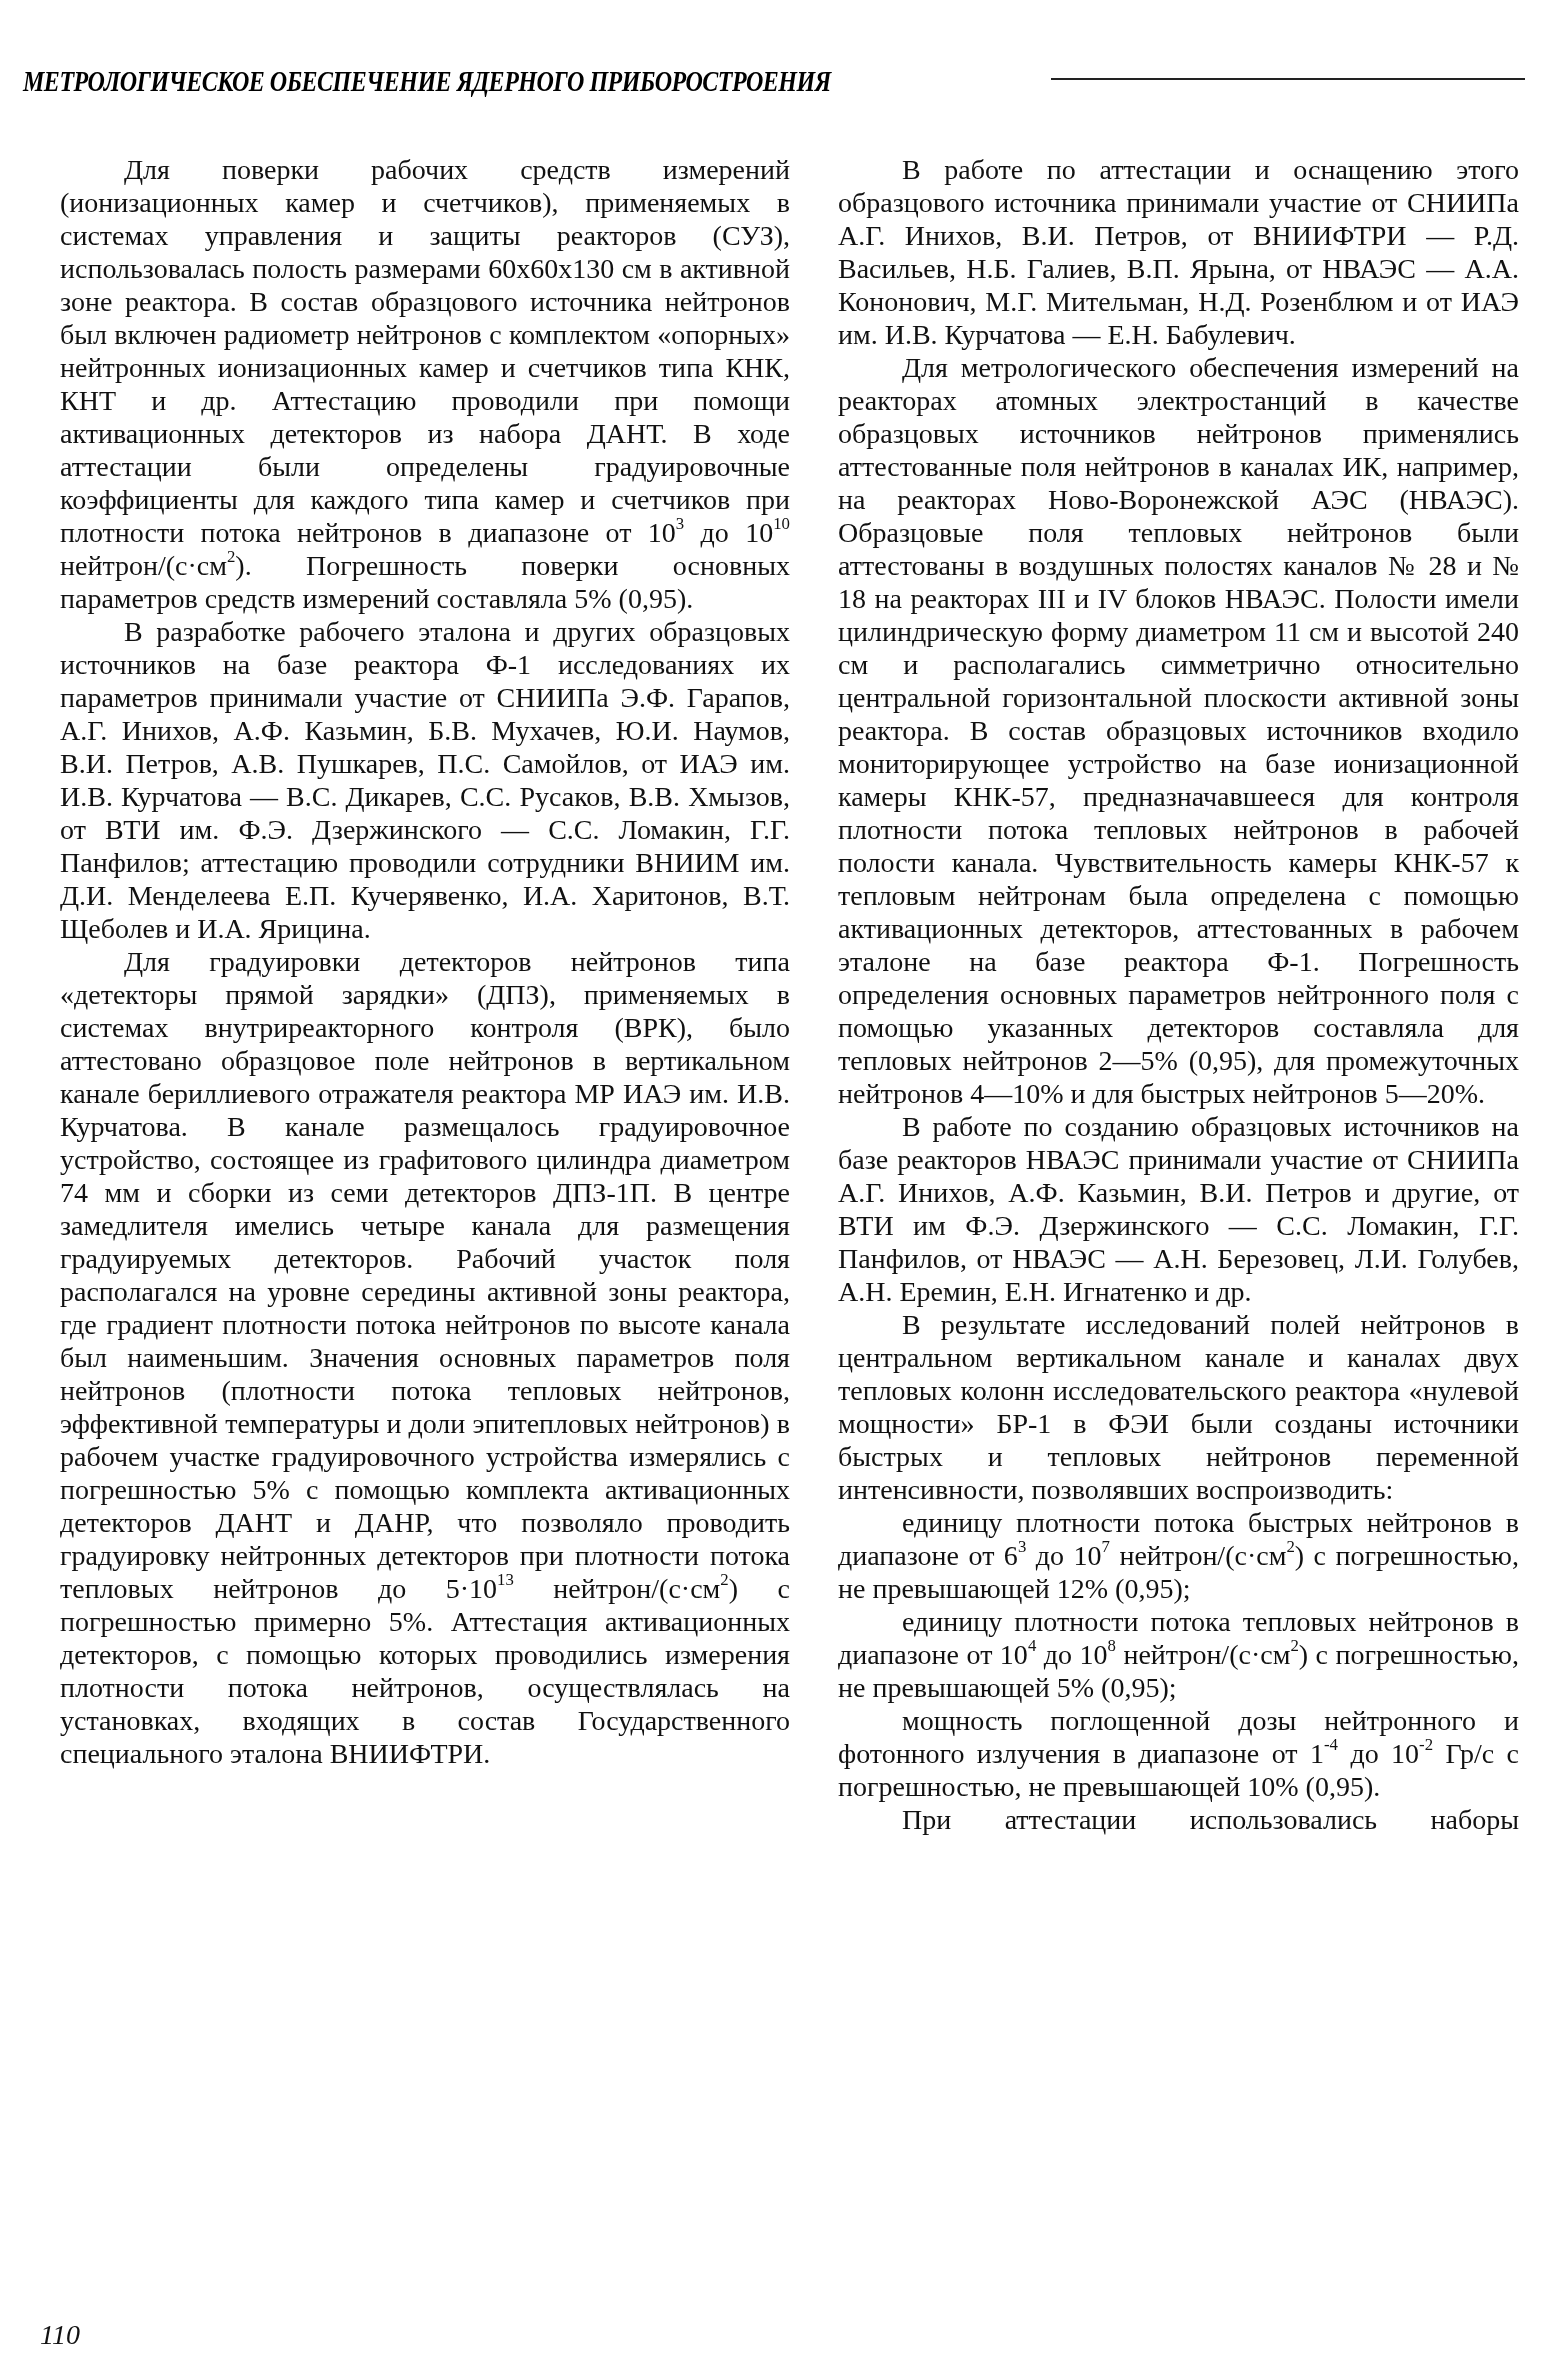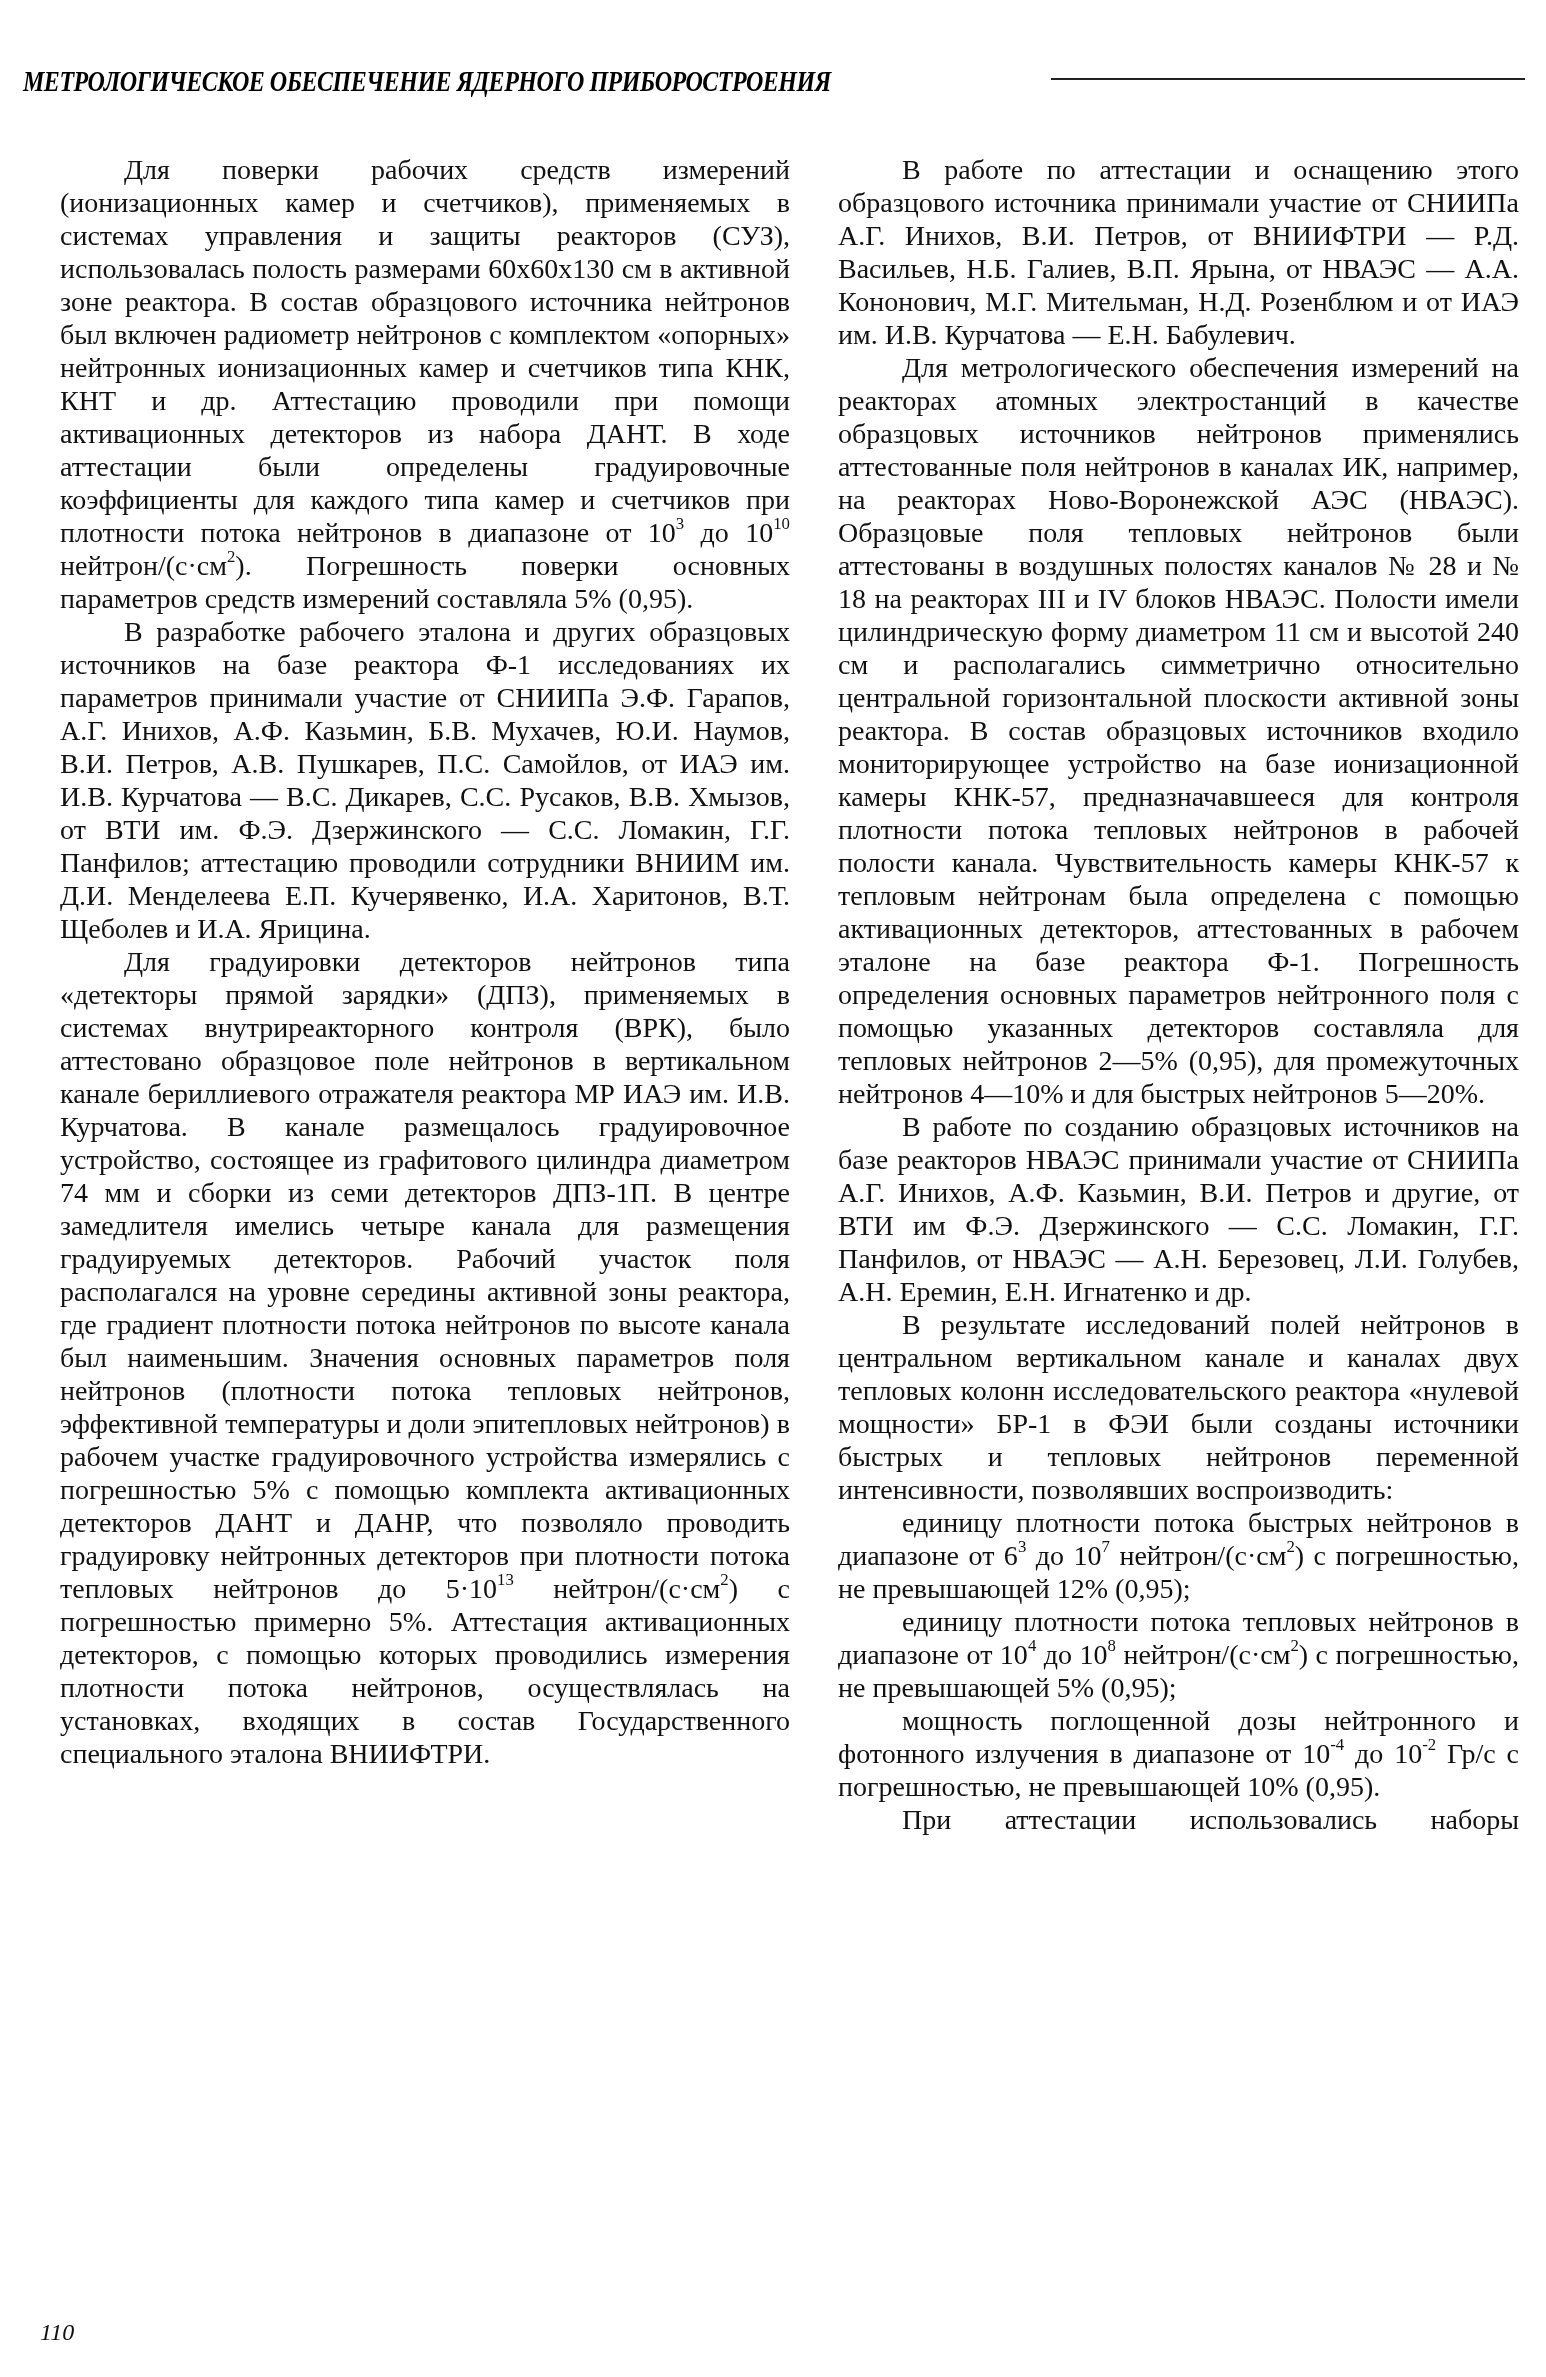--- a/index.html
+++ b/index.html
@@ -22,21 +22,21 @@
     text-align: justify; hyphens: manual; color: #111;
   }
   .col-left { left: 60px; width: 730px; }
   .col-right { left: 838px; width: 681px; }
   .col p { margin: 0; text-indent: 0; }
   .col p.indent { text-indent: 64px; }
   .col p.cont { text-indent: 0; }
   sup { font-size: 0.6em; line-height: 0; vertical-align: 0.75em; }
   .page-number {
     position: absolute; left: 40px; top: 2319px;
-    font-family: "Liberation Serif", serif; font-style: italic; font-size: 24px; color: #111;
+    font-family: "Liberation Serif", serif; font-style: italic; font-size: 28px; color: #111;
   }
 </style>
 </head>
 <body>
 
 <div class="header">
   <span class="header-title">МЕТРОЛОГИЧЕСКОЕ ОБЕСПЕЧЕНИЕ ЯДЕРНОГО ПРИБОРОСТРОЕНИЯ</span>
   <div class="header-rule"></div>
 </div>
 
@@ -46,18 +46,18 @@
   <p class="indent"><span>Для градуировки детекторов нейтронов типа «детекторы прямой зарядки» (ДПЗ), применяемых в системах внутриреакторного контроля (ВРК), было аттестовано образцовое поле нейтронов в вертикальном канале бериллиевого отражателя реактора МР ИАЭ им. И.В. Курчатова. В канале размещалось градуировочное устройство, состоящее из графитового цилиндра диаметром 74 мм и сборки из семи детекторов ДПЗ-1П. В центре замедлителя имелись четыре канала для размещения градуируемых детекторов. Рабочий участок поля располагался на уровне середины активной зоны реактора, где градиент плотности потока нейтронов по высоте канала был наименьшим. Значения основных параметров поля нейтронов (плотности потока тепловых нейтронов, эффективной температуры и доли эпитепловых нейтронов) в рабочем участке градуировочного устройства измерялись с погрешностью 5% с помощью комплекта активационных детекторов ДАНТ и ДАНР, что позволяло проводить градуировку нейтронных детекторов при плотности потока тепловых нейтронов до 5·10</span><sup>13</sup><span> нейтрон/(с·см</span><sup>2</sup><span>) с погрешностью примерно 5%. Аттестация активационных детекторов, с помощью которых проводились измерения плотности потока нейтронов, осуществлялась на установках, входящих в состав Государственного специального эталона ВНИИФТРИ.</span></p>
 </div>
 
 <div class="col col-right">
   <p class="indent"><span>В работе по аттестации и оснащению этого образцового источника принимали участие от СНИИПа А.Г. Инихов, В.И. Петров, от ВНИИФТРИ — Р.Д. Васильев, Н.Б. Галиев, В.П. Ярына, от НВАЭС — А.А. Кононович, М.Г. Мительман, Н.Д. Розенблюм и от ИАЭ им. И.В. Курчатова — Е.Н. Бабулевич.</span></p>
   <p class="indent"><span>Для метрологического обеспечения измерений на реакторах атомных электростанций в качестве образцовых источников нейтронов применялись аттестованные поля нейтронов в каналах ИК, например, на реакторах Ново-Воронежской АЭС (НВАЭС). Образцовые поля тепловых нейтронов были аттестованы в воздушных полостях каналов № 28 и № 18 на реакторах III и IV блоков НВАЭС. Полости имели цилиндрическую форму диаметром 11 см и высотой 240 см и располагались симметрично относительно центральной горизонтальной плоскости активной зоны реактора. В состав образцовых источников входило мониторирующее устройство на базе ионизационной камеры КНК-57, предназначавшееся для контроля плотности потока тепловых нейтронов в рабочей полости канала. Чувствительность камеры КНК-57 к тепловым нейтронам была определена с помощью активационных детекторов, аттестованных в рабочем эталоне на базе реактора Ф-1. Погрешность определения основных параметров нейтронного поля с помощью указанных детекторов составляла для тепловых нейтронов 2—5% (0,95), для промежуточных нейтронов 4—10% и для быстрых нейтронов 5—20%.</span></p>
   <p class="indent"><span>В работе по созданию образцовых источников на базе реакторов НВАЭС принимали участие от  СНИИПа А.Г. Инихов, А.Ф. Казьмин, В.И. Петров и другие, от ВТИ им Ф.Э. Дзержинского — С.С. Ломакин, Г.Г. Панфилов, от НВАЭС — А.Н. Березовец, Л.И. Голубев, А.Н. Еремин, Е.Н. Игнатенко и др.</span></p>
   <p class="indent"><span>В результате исследований полей нейтронов в центральном вертикальном канале и каналах двух тепловых колонн исследовательского реактора «нулевой мощности» БР-1 в ФЭИ были созданы источники быстрых и тепловых нейтронов переменной интенсивности, позволявших воспроизводить:</span></p>
   <p class="indent"><span>единицу плотности потока быстрых нейтронов в диапазоне от 6</span><sup>3</sup><span> до 10</span><sup>7</sup><span> нейтрон/(с·см</span><sup>2</sup><span>) с погрешностью, не превышающей 12% (0,95);</span></p>
   <p class="indent"><span>единицу плотности потока тепловых нейтронов в диапазоне от 10</span><sup>4</sup><span> до 10</span><sup>8</sup><span> нейтрон/(с·см</span><sup>2</sup><span>) с погрешностью, не превышающей 5% (0,95);</span></p>
-  <p class="indent"><span>мощность поглощенной дозы нейтронного и фотонного излучения в диапазоне от 10</span><sup>-4</sup><span> до 10</span><sup>-2</sup><span> Гр/с с погрешностью, не превышающей 10% (0,95).</span></p>
+  <p class="indent"><span>мощность поглощенной дозы нейтронного и фотонного излучения в диапазоне от 1</span><sup>-4</sup><span> до 10</span><sup>-2</sup><span> Гр/с с погрешностью, не превышающей 10% (0,95).</span></p>
   <p class="indent" style="text-align-last: justify;"><span>При аттестации использовались наборы</span></p>
 </div>
 
 <div class="page-number">110</div>
 
 
 </body></html>

